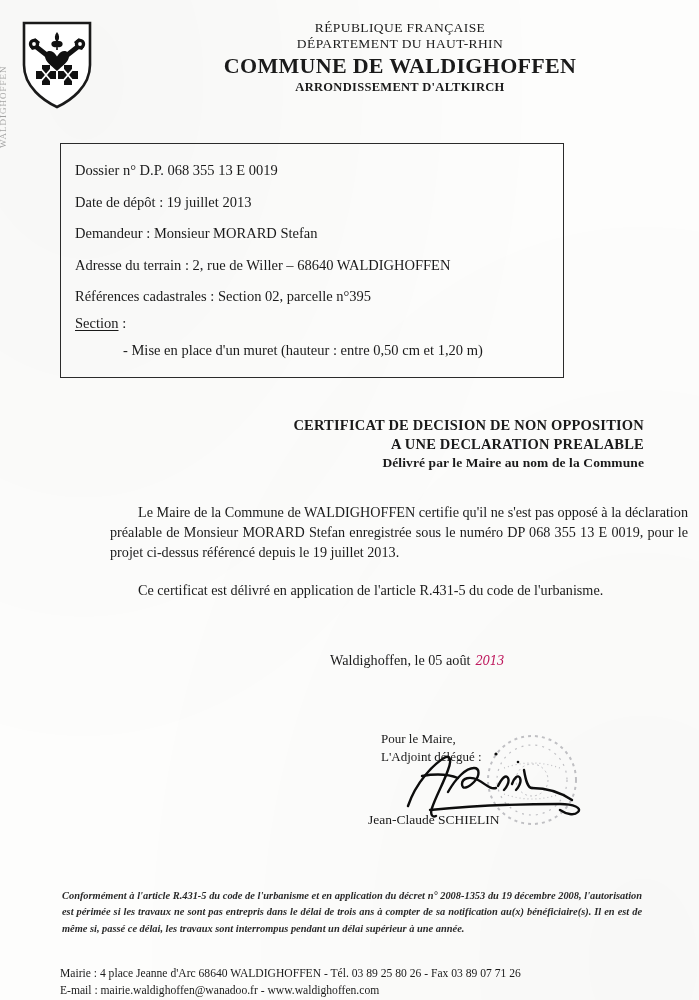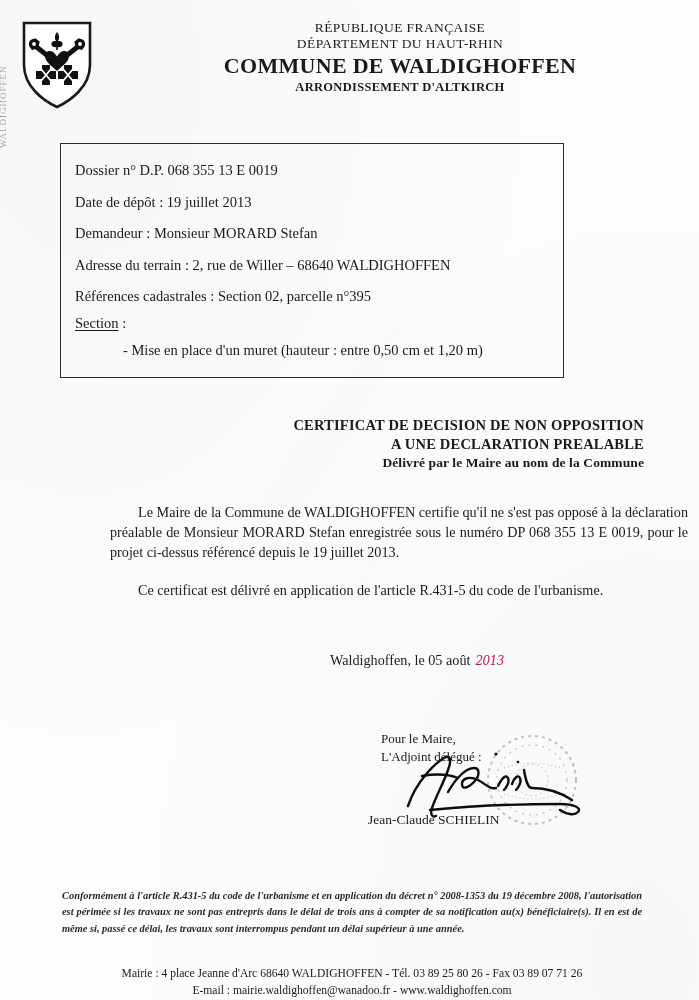--- a/index.html
+++ b/index.html
@@ -198,21 +198,21 @@
     line-height: 1.58;
     text-align: justify;
     color: #2a2a2a;
   }
   
   #contact {
     position: absolute;
     left: 60px;
     top: 966px;
     width: 584px;
-    text-align: center;
+    text-align: left;
     font-size: 11.6px;
     line-height: 1.45;
   }
 </style>
 </head>
 <body>
 
 <div id="page">
 
   <div id="scan-noise"></div>

